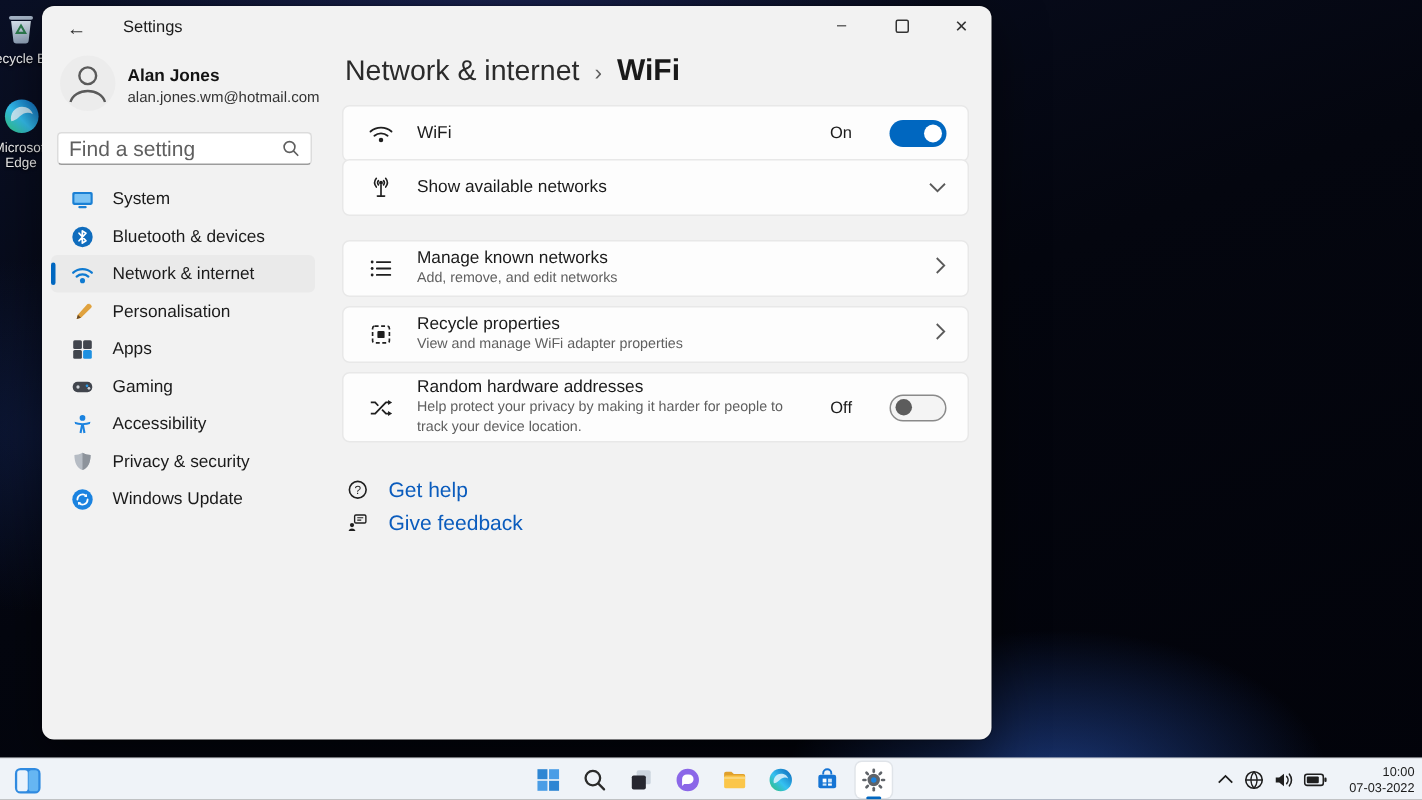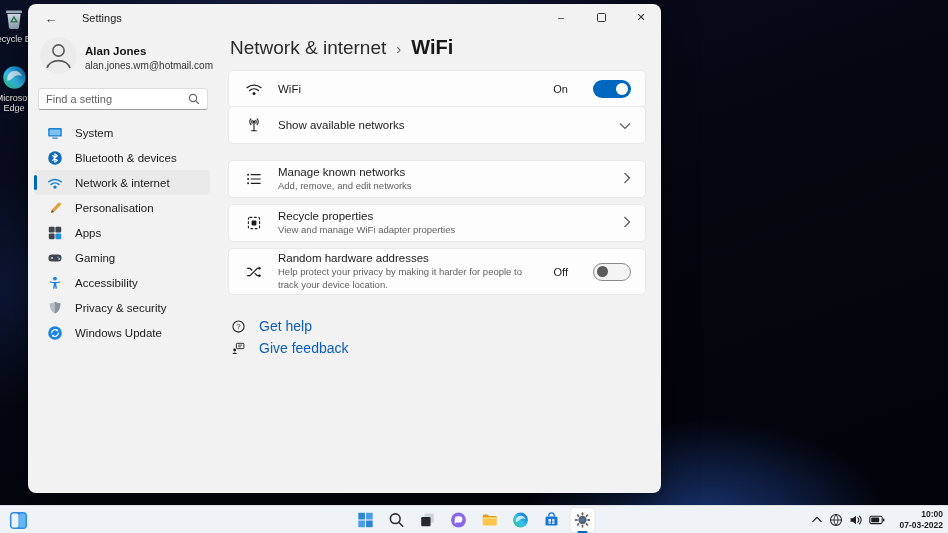--- a/index.html
+++ b/index.html
@@ -34,21 +34,21 @@
 
   
   .avatar { position:absolute; left:12px; top:33px; width:37px; height:37px; border-radius:50%; background:#ececec; display:flex; align-items:center; justify-content:center; }
   .user-name  { position:absolute; left:57px; top:41px; font-size:11.5px; font-weight:bold; color:#141414; }
   .user-email { position:absolute; left:57px; top:56px; font-size:10px; color:#333; }
   .searchbox {
     position:absolute; left:10px; top:84px; width:170px; height:22px;
     background:#fff; border:1px solid #dcdcdc; border-bottom-color:#9c9c9c;
     border-radius:3px; display:flex; align-items:center; padding:0 7px;
   }
-  .searchbox input { border:0; outline:0; flex:1; font-size:11px; color:#333; background:transparent; font-family:inherit; min-width:0; }
+  .searchbox input { border:0; outline:0; flex:1; font-size:14px; color:#333; background:transparent; font-family:inherit; min-width:0; }
   .searchbox input::placeholder { color:#5f5f5f; }
   .nav { position:absolute; left:6px; top:116px; width:176px; }
   .nav-item { height:25px; display:flex; align-items:center; border-radius:4px; position:relative; padding-left:13px; cursor:default; }
   .nav-item.selected { background:#eaeaea; }
   .nav-item.selected::before { content:""; position:absolute; left:0; top:5px; width:3px; height:15px; border-radius:2px; background:#0067c0; }
   .nav-icon { width:16px; height:16px; margin-right:12px; flex:0 0 16px; }
   .nav-label { font-size:11.5px; color:#1b1b1b; white-space:nowrap; }
 
   
   .main-header { position:absolute; left:202px; top:32px; display:flex; align-items:center; gap:10px; }
@@ -87,21 +87,21 @@
 
   
   .taskbar { position:absolute; left:0; bottom:0; width:100%; height:28px; background:#eff3f8; border-top:1px solid rgba(0,0,0,.07); }
   .tb-widgets { position:absolute; left:8px; top:4px; width:20px; height:20px; display:flex; align-items:center; justify-content:center; }
   .tb-center { position:absolute; left:50%; top:1px; height:26px; transform:translateX(-50%); display:flex; align-items:center; gap:7px; }
   .tb-icon { width:24px; height:24px; display:flex; align-items:center; justify-content:center; border-radius:4px; position:relative; }
   .tb-icon.active { background:#fff; box-shadow:0 0 0 1px rgba(0,0,0,.06); }
   .tb-icon.active::after { content:""; position:absolute; bottom:-1px; left:7px; width:10px; height:2.5px; border-radius:2px; background:#0067c0; }
   .tray { position:absolute; right:5px; top:0; height:100%; display:flex; align-items:center; gap:6px; }
   .tray-item { display:flex; align-items:center; justify-content:center; }
-  .tray-time { text-align:right; font-size:8.5px; color:#1b1b1b; line-height:1.25; width:52px;font-weight:bold; }
+  .tray-time { text-align:right; font-size:8.5px; color:#1b1b1b; line-height:1.25; width:52px; }
 </style>
 </head>
 <body>
 
 <div class="screen">
 
   <div class="desktop-icon" id="d-recycle">
     <svg width="26" height="26" viewBox="0 0 26 26">
       <defs>
           <linearGradient id="gBin" x1="0" y1="0" x2="0" y2="1">

